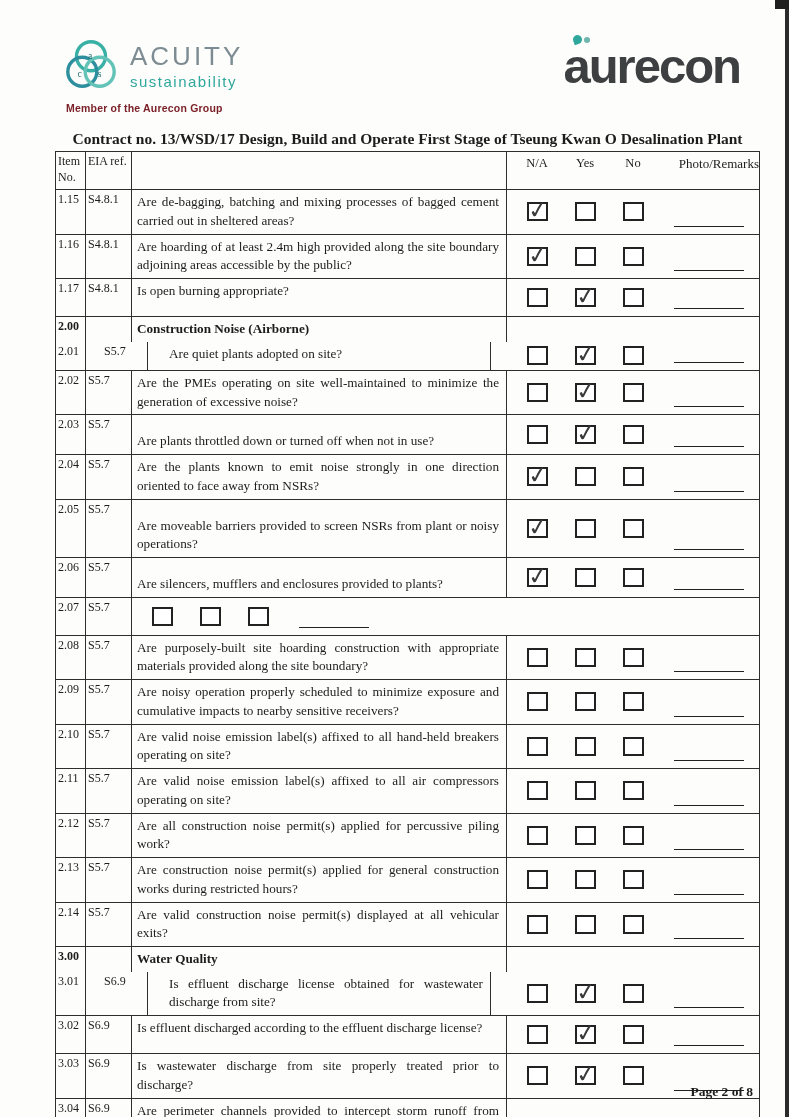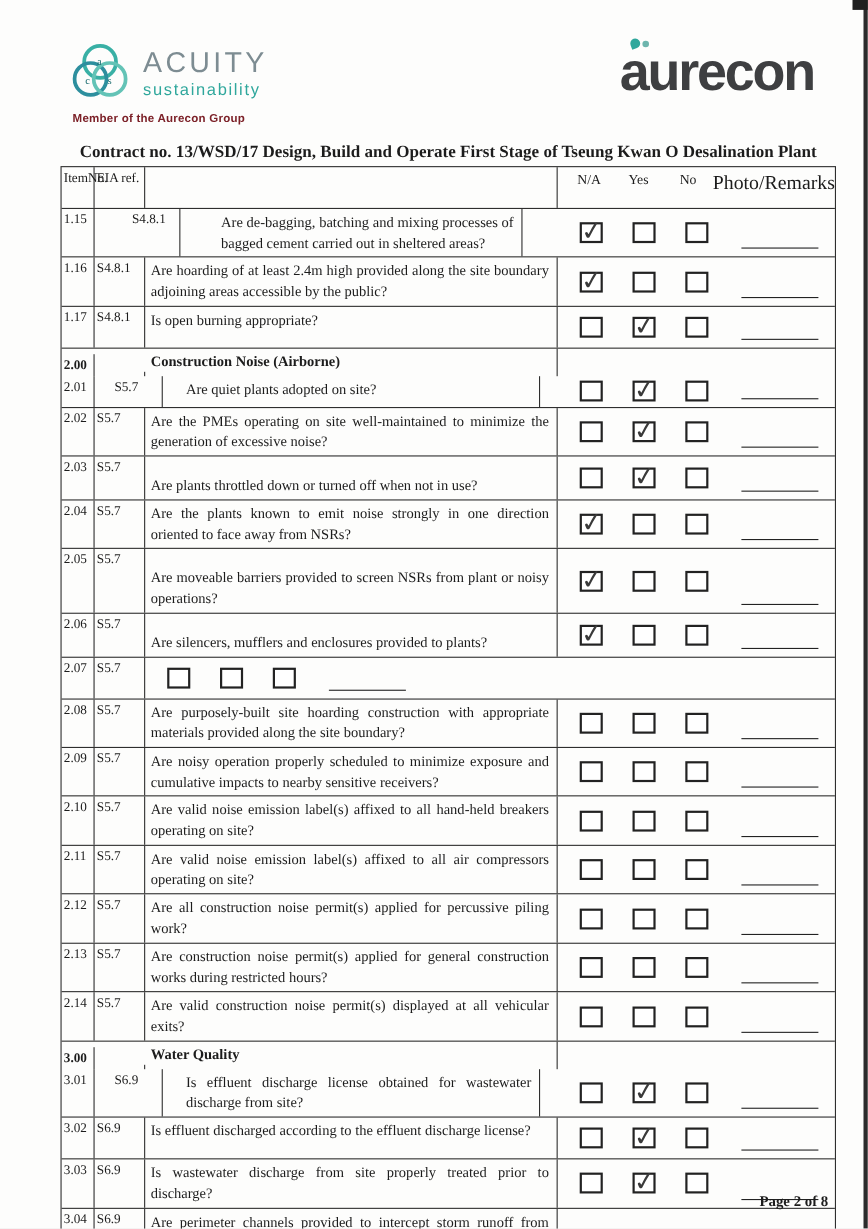--- a/index.html
+++ b/index.html
@@ -80,29 +80,29 @@
     padding: 2px 2px; font-size: 12px; line-height: 1.3;
   }
   .c-q {
     flex: 1; border-right: 1.2px solid #2e2e2e;
     padding: 3px 7px 3px 5px; font-size: 13.2px; line-height: 1.42;
     text-align: justify;
   }
   .c-checks {
     width: 252px; display: flex; align-items: center; padding-left: 6px;
   }
-  .thead .c-item { display: flex; flex-direction: row; justify-content: space-between; padding-bottom: 4px; }
+  .thead .c-item { display: flex; flex-direction: column; justify-content: space-between; padding-bottom: 4px; }
   .thead .c-checks { align-items: flex-start; }
   .hlabel { width: 48px; text-align: center; font-size: 12.5px; padding-top: 4px; }
-  .remark-h { flex: 1; text-align: left; font-size: 18px; padding-top: 4px; }
+  .remark-h { flex: 1; text-align: right; font-size: 13px; padding-top: 4px; }
 
   .row { display: flex; border-top: 1.2px solid #2e2e2e; min-height: 38px; }
-  .row:first-child { border-top: none; gap: 32px; }
+  .row:first-child { border-top: none; }
   .row.joined { border-top: none; min-height: 28px; gap: 16px; }
-  .row.section { min-height: 18px; align-items: flex-end; }
+  .row.section { min-height: 18px; }
   .row.section .c-item, .row.section .c-q { font-weight: bold; }
   .row.pad-top .c-q { padding-top: 17px; }
 
   .cb-col { width: 48px; display: flex; justify-content: center; }
   .cb {
     width: 21px; height: 19px; border: 2px solid #222;
     display: block; position: relative; background: #fff;
   }
   .cb.checked::after {
     content: "\2713";

